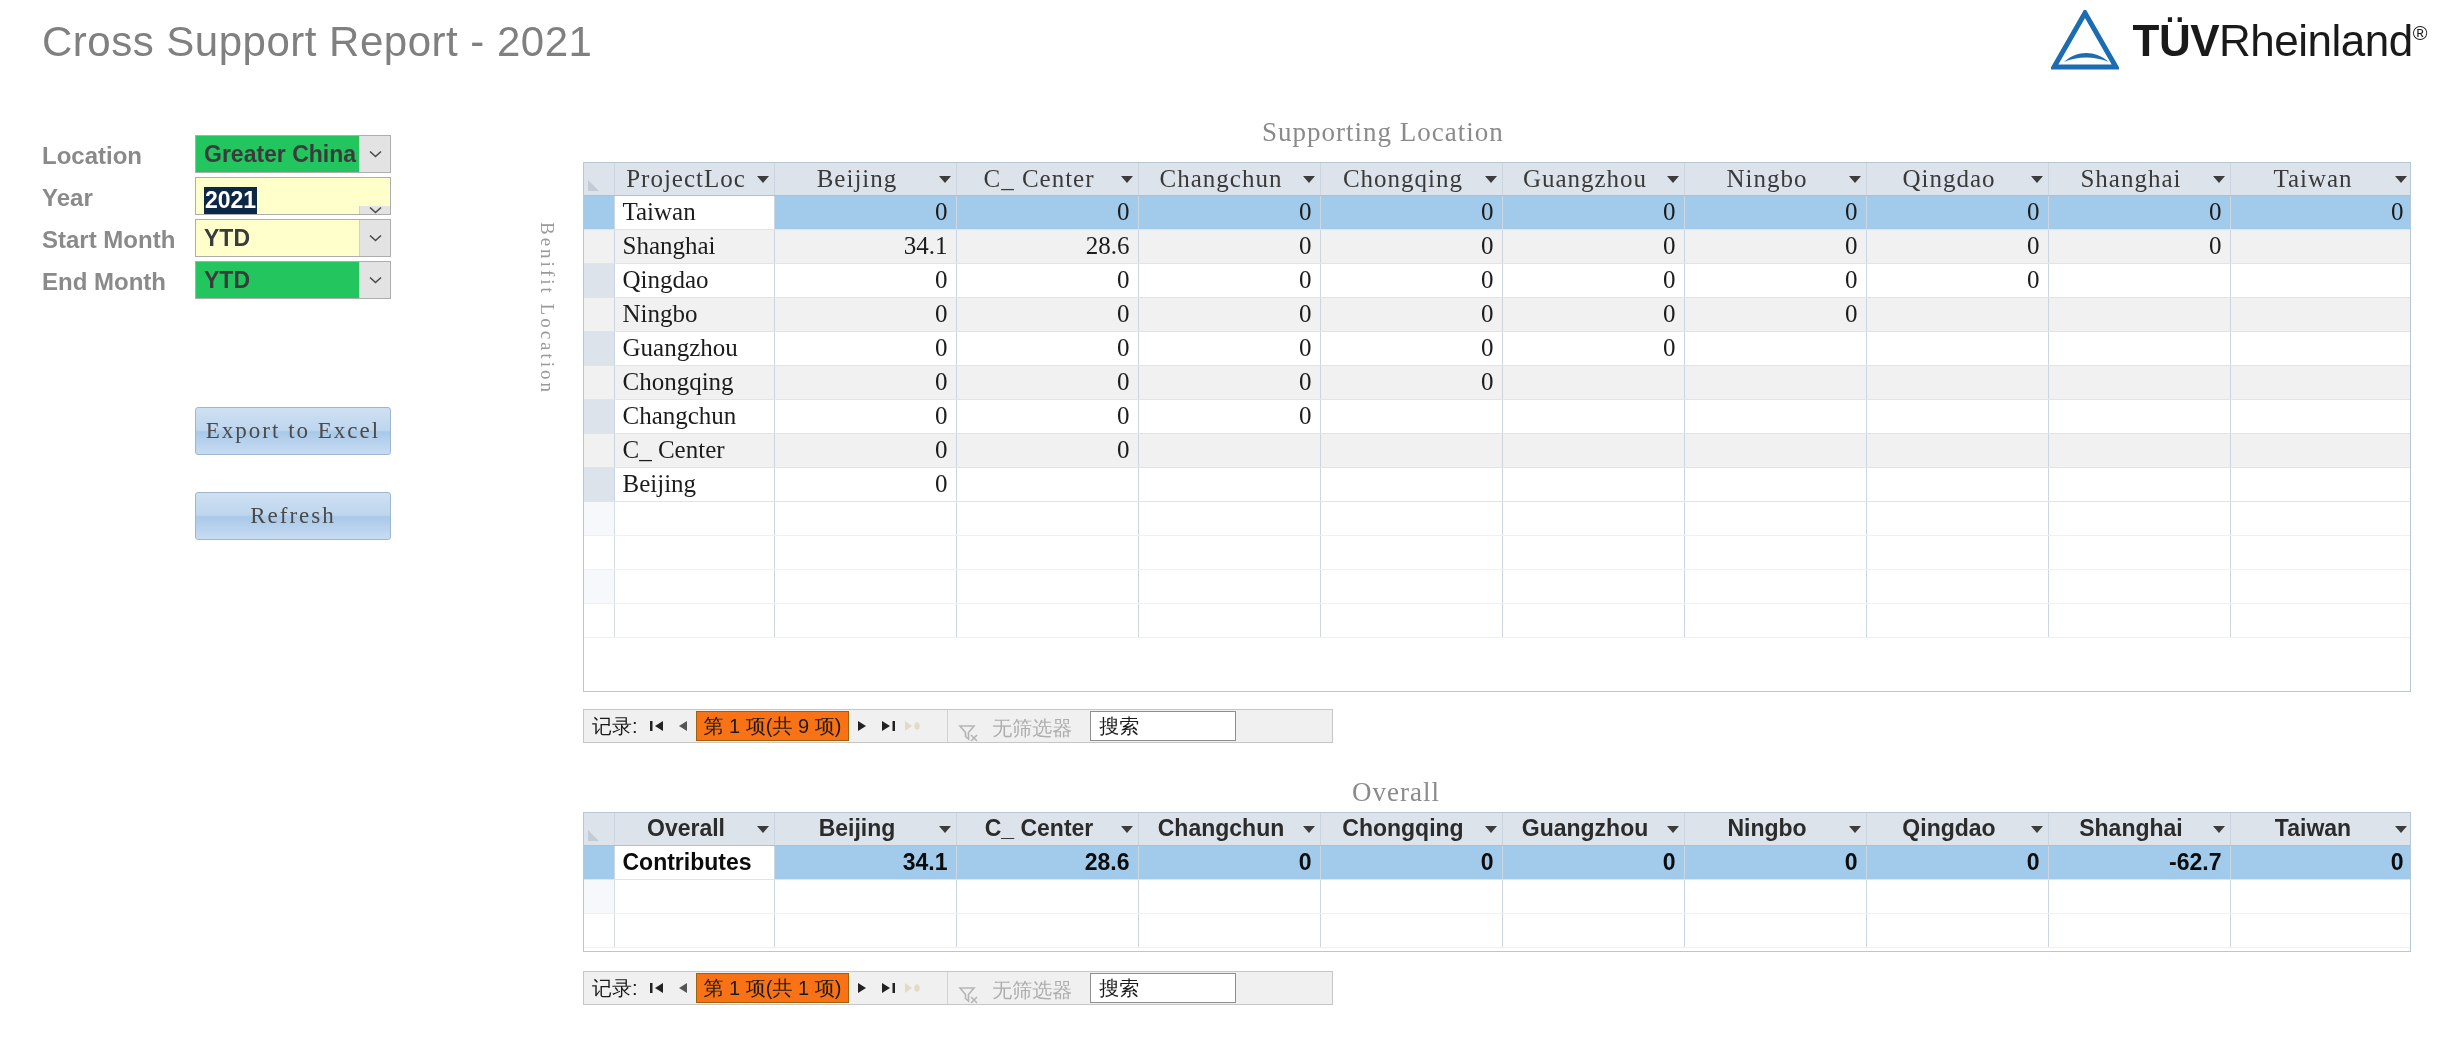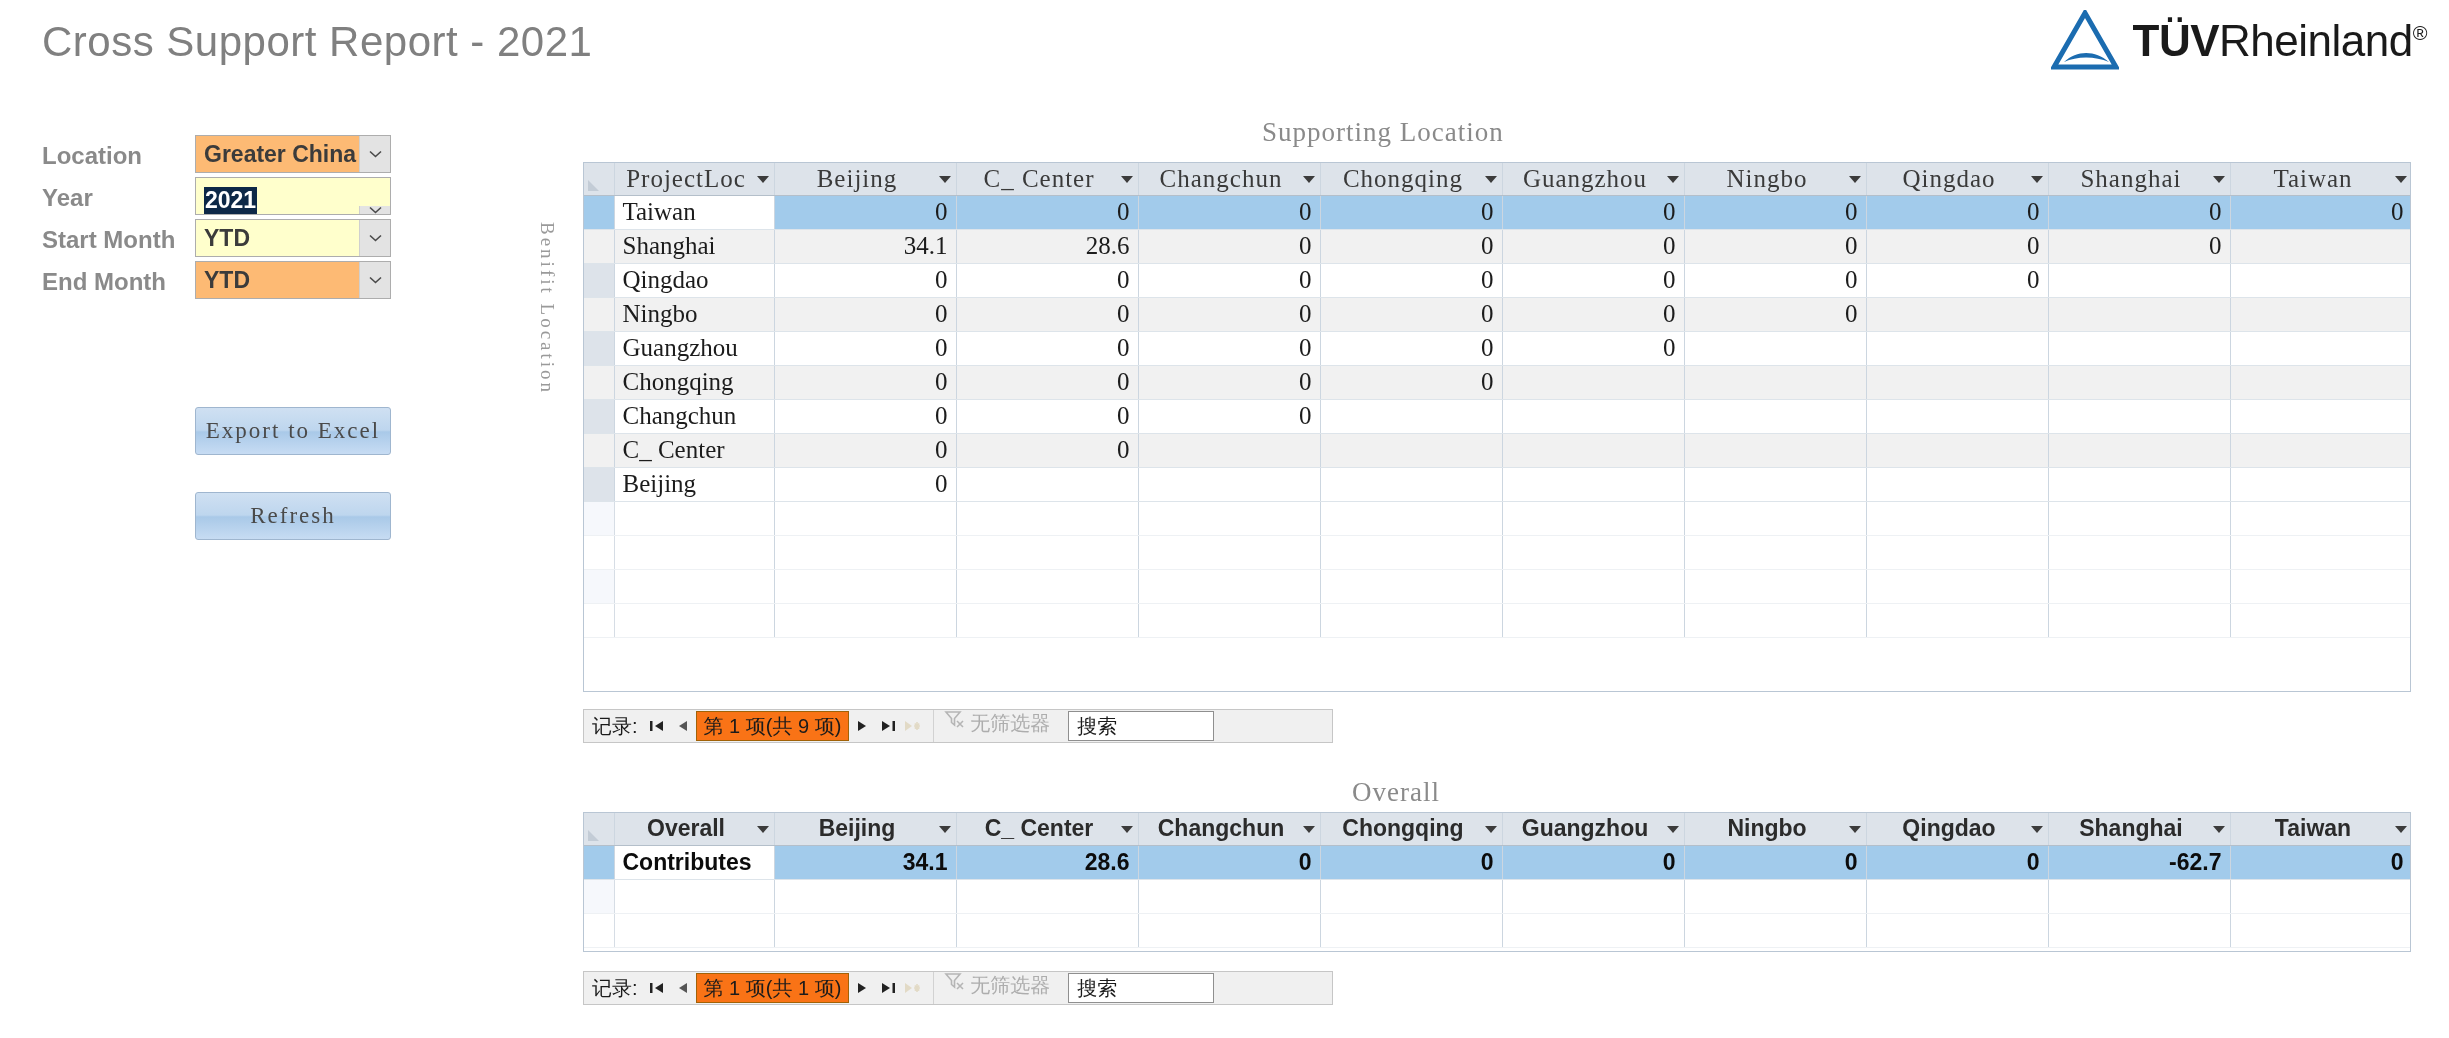--- a/index.html
+++ b/index.html
@@ -38,21 +38,21 @@
     color: #8a8a8a; font-size: 24px; font-weight: 700;
     font-family: "Liberation Sans", sans-serif;
     white-space: nowrap;
   }
   .combo {
     position: absolute;
     height: 38px; width: 196px;
     border: 1px solid #adadad;
     box-sizing: border-box;
     display: flex; align-items: stretch;
-    background: #fdba74;
+    background: #22c55e;
   }
   .combo .val {
     flex: 1; display: flex; align-items: center;
     padding-left: 8px;
     font-size: 23px; font-weight: 700; color: #3b3b3b;
     font-family: "Liberation Sans", sans-serif;
     overflow: hidden; white-space: nowrap;
   }
   .combo.yellow { background: #ffffcc; }
   .combo .val .sel {
@@ -165,24 +165,24 @@
   .navbar .nb-btn {
     width: 26px; display:flex; align-items:center; justify-content:center;
     cursor: pointer;
   }
   .navbar .nb-box {
     background:#f97316; border:1px solid #a16207;
     display:flex; align-items:center; padding: 0 7px; white-space: nowrap;
     margin: 1px 0;
   }
   .navbar .nb-filter {
-    display:flex; align-items:flex-start; gap:4px; padding: 0 10px;
+    display:flex; align-items:flex-end; gap:12px; padding: 0 10px;
     color:#adadad; white-space:nowrap;
     border-left: 1px solid #d2d2d2;
-    margin-left: 6px;
+    margin-left: 20px;
   }
   .navbar .nb-search {
     background:#ffffff; border:1px solid #8f8f8f;
     display:flex; align-items:center; padding: 0 8px; white-space:nowrap;
     margin: 1px 0 1px 8px; width: 128px;
   }
   .ico { display:block; }
   .dim { opacity: 0.35; }
 </style>
 </head>

